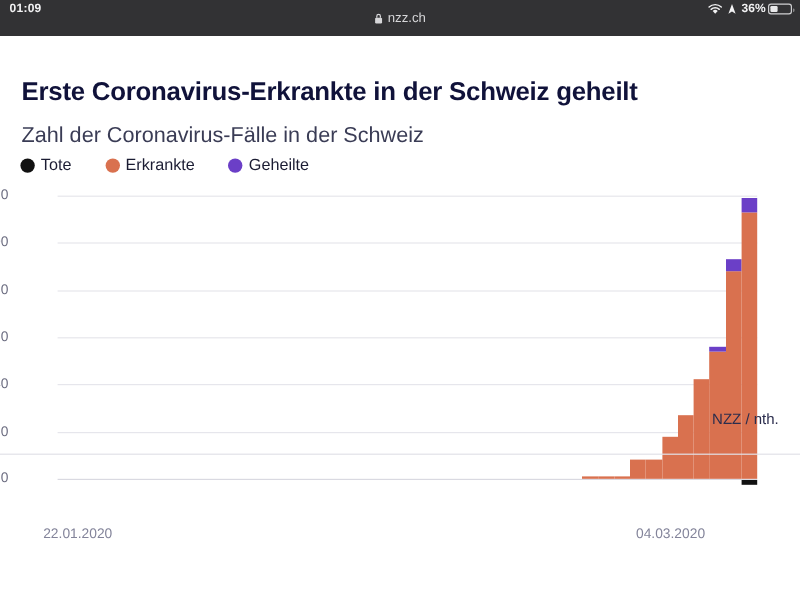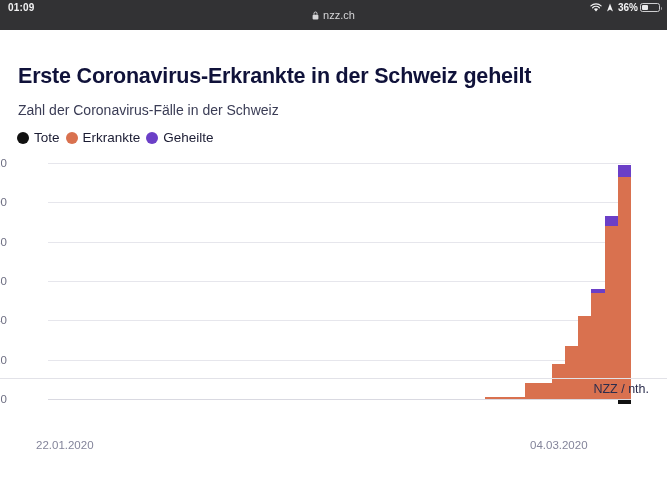--- a/index.html
+++ b/index.html
@@ -92,32 +92,32 @@
     left: 18px; top: 20px;
     font-size: 21.5px;
     font-weight: bold;
     color: #10123a;
     letter-spacing: -0.2px;
     white-space: nowrap;
   }
   #subhead {
     position: absolute;
     left: 18px; top: 72px;
-    font-size: 14px;
+    font-size: 18px;
     color: #3a3c55;
     white-space: nowrap;
   }
 
   
   #legend {
     position: absolute;
     left: 17px; top: 100px;
     display: flex;
     align-items: center;
-    gap: 6px;
+    gap: 28px;
   }
   .legend-item {
     display: flex;
     align-items: center;
     gap: 5px;
     font-size: 13.5px;
     color: #1b1c33;
   }
   .legend-dot {
     width: 12px; height: 12px;
@@ -198,21 +198,20 @@
   #source-link {
     color: #2b2d4d;
     text-decoration: underline;
   }
   #footer-credit {
     position: absolute;
     right: 18px; top: 312px;
     font-size: 12.5px;
     color: #2b2d4d;
     white-space: nowrap;
-    margin-top: 40px;
   }
   #bottom-rule {
     position: absolute;
     left: 0; right: 0; top: 348px;
     height: 1px;
     background: #e2e2e8;
   }
 </style>
 </head>
 <body>

